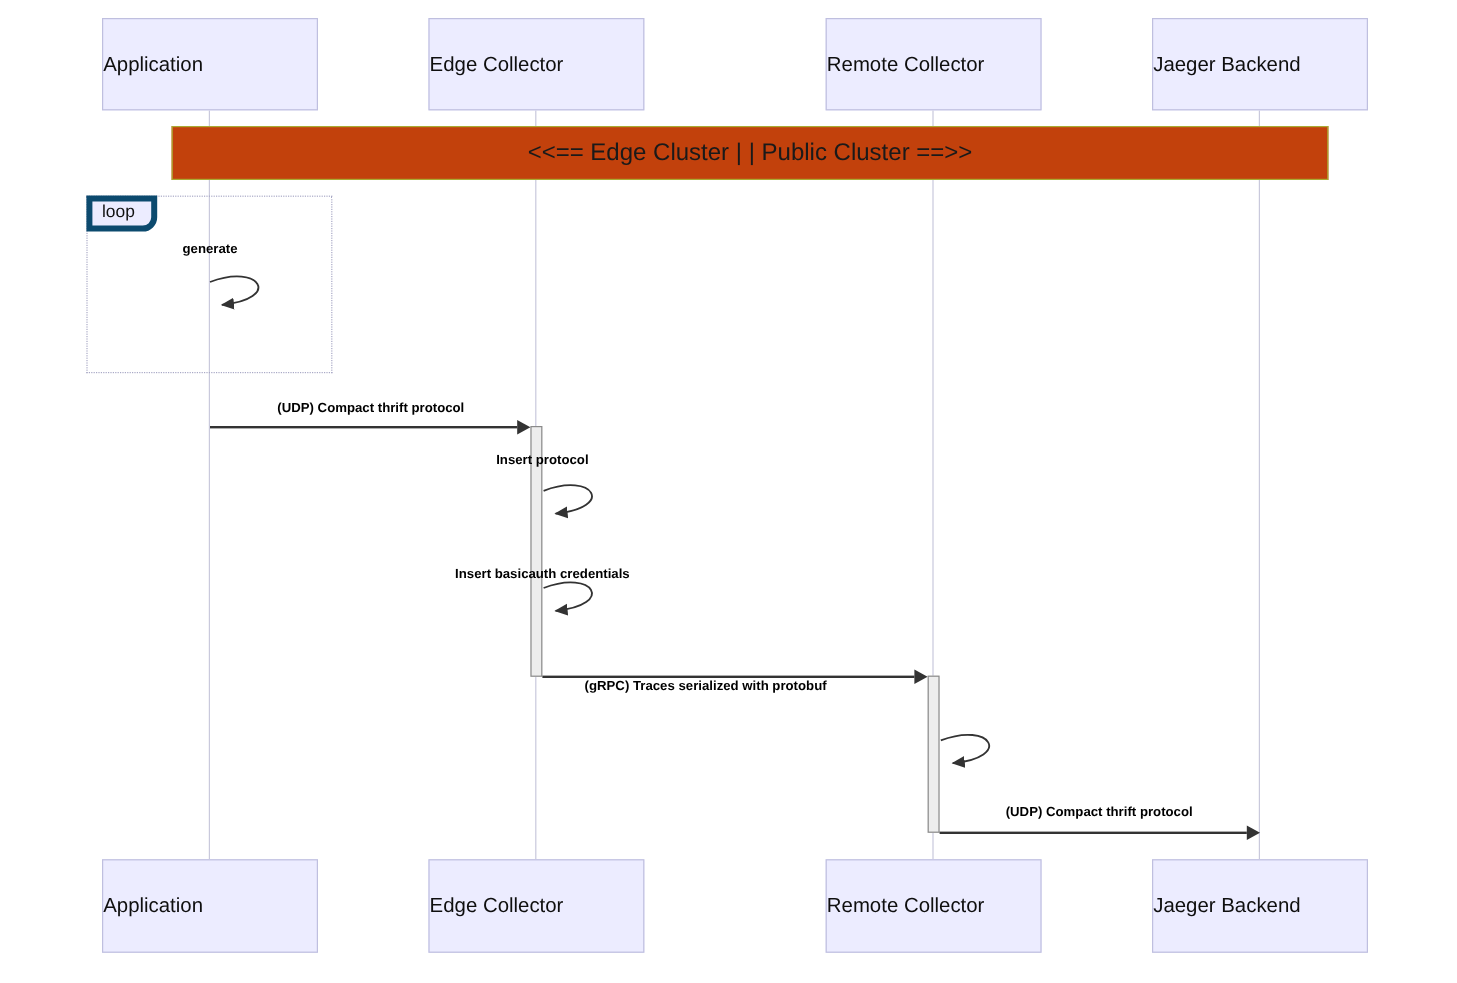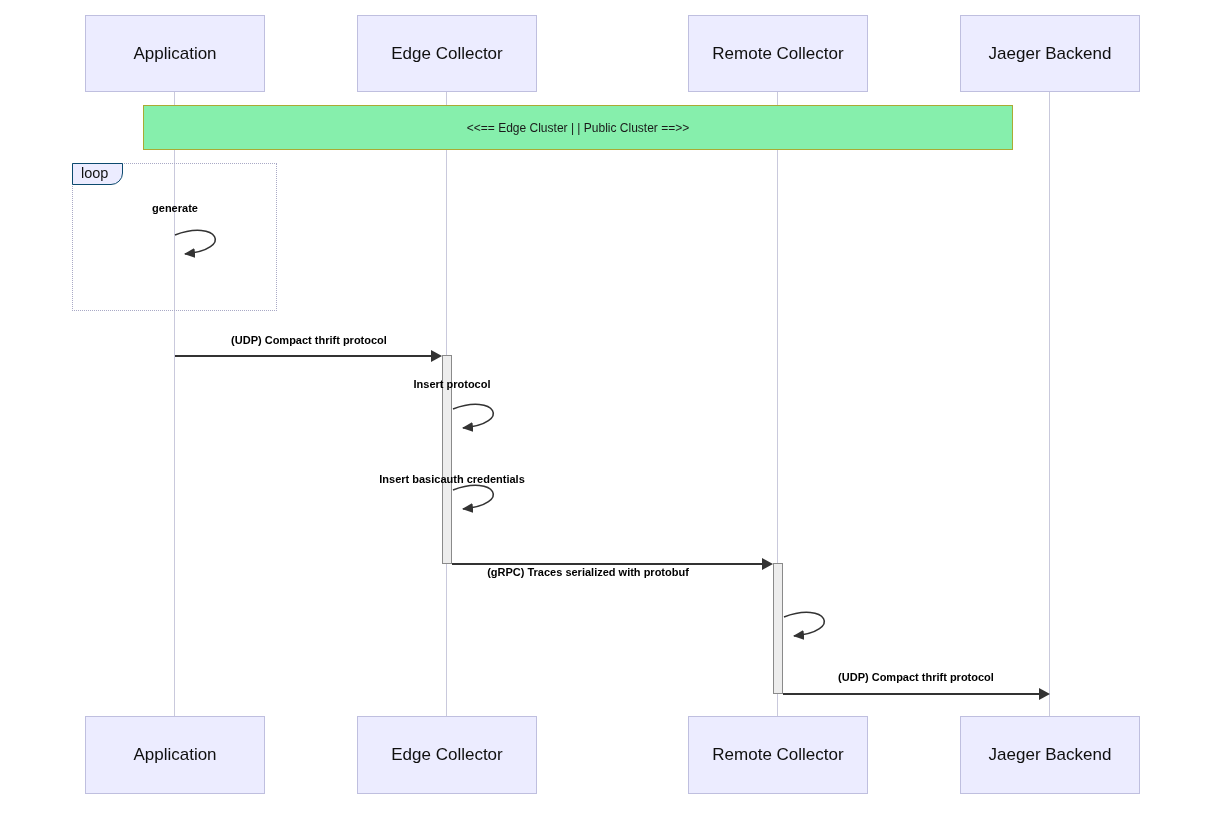--- a/index.html
+++ b/index.html
@@ -3,39 +3,39 @@
 <meta charset="utf-8">
 <style>
   html, body { margin:0; padding:0; background:#ffffff; }
   .stage {
     position:relative; width:1214px; height:819px; background:#ffffff;
     font-family:"Liberation Sans", sans-serif; overflow:hidden;
   }
   .actor-box {
     position:absolute; width:180px; height:77px; box-sizing:border-box;
     background:#ECECFF; border:1px solid #bfbfdf;
-    display:flex; align-items:center; justify-content:center;
+    display:flex; align-items:center; justify-content:flex-start;
     font-size:17px; color:#0f0f0f;
   }
   .lifeline {
     position:absolute; top:92px; height:624px; width:1px; background:#c9c9dc;
   }
   .note {
-    position:absolute; left:143px; top:105px; width:870px; height:45px; box-sizing:border-box;
-    background:#86efac; border:1px solid #AAAA33;
+    position:absolute; left:143px; top:105px; width:964px; height:45px; box-sizing:border-box;
+    background:#c2410c; border:1px solid #AAAA33;
     display:flex; align-items:center; justify-content:center;
-    font-size:12px; color:#1a1a1a;
+    font-size:20px; color:#1a1a1a;
   }
   .loop-box {
     position:absolute; left:72px; top:163px; width:205px; height:148px;
     border:1.5px dotted #a9a9c6; box-sizing:border-box;
   }
   .loop-tab {
     position:absolute; left:72px; top:163px;
-    background:#ECECFF; border:1px solid #0c4a6e; border-radius:0 0 12px 0;
+    background:#ECECFF; border:5px solid #0c4a6e; border-radius:0 0 12px 0;
     padding:1px 14px 3px 8px; font-size:14.5px; color:#111;
   }
   .msg-label {
     position:absolute; font-size:11px; font-weight:700; color:#000000;
     text-align:center; white-space:nowrap;
   }
   .msg-line { position:absolute; height:1.5px; background:#333333; }
   .arrow-right {
     position:absolute; width:0; height:0;
     border-left:11px solid #333333;

